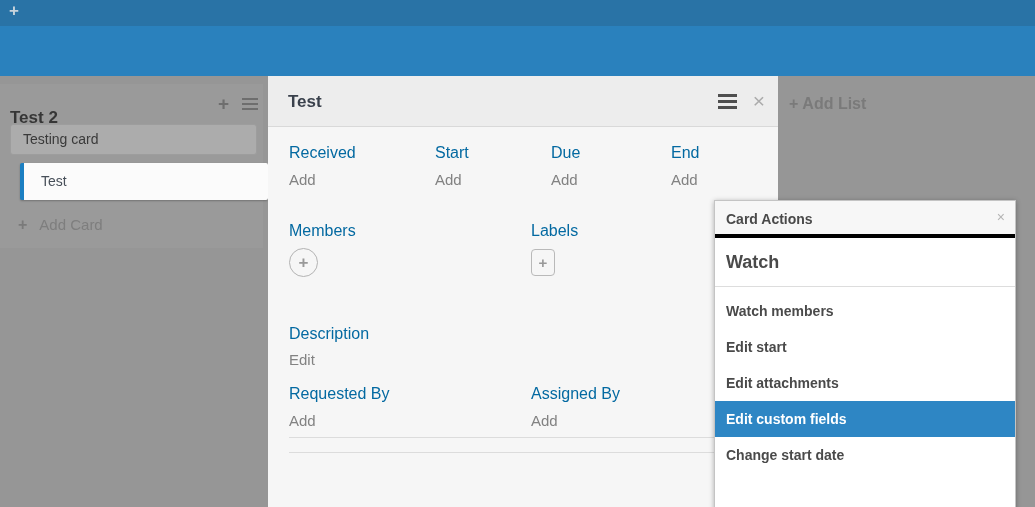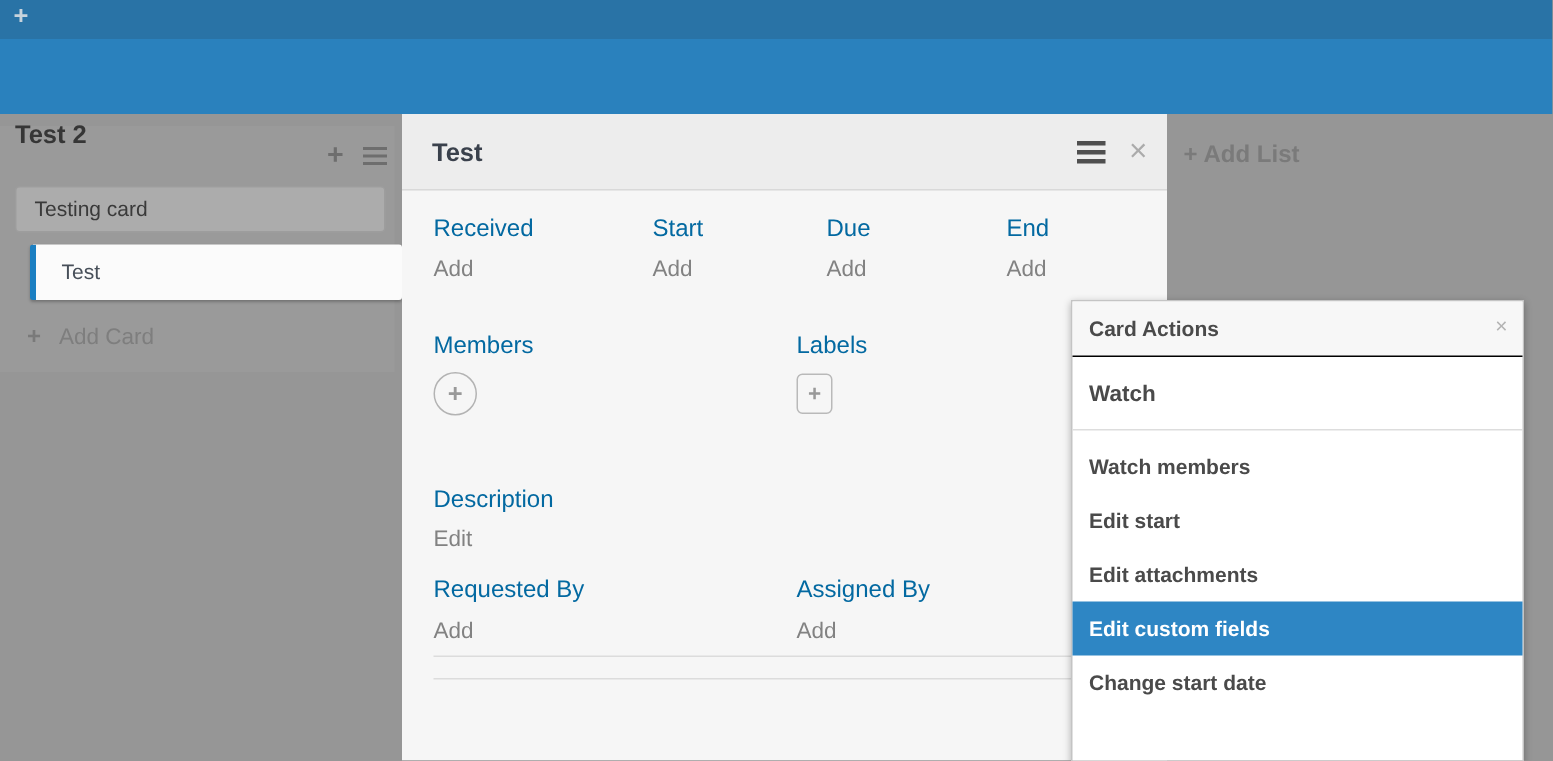--- a/index.html
+++ b/index.html
@@ -11,21 +11,21 @@
   }
   
   .topbar { position:absolute; left:0; top:0; width:1035px; height:26px; background:#2973A6; }
   .topbar .add-glyph {
     position:absolute; left:9px; top:1px; font-size:17px; font-weight:bold; color:#C7D3DC; cursor:pointer;
   }
   .appheader { position:absolute; left:0; top:26px; width:1035px; height:50px; background:#2A81BD; }
   
   .board { position:absolute; left:0; top:76px; width:1035px; height:431px; background:#969696; }
   .list-bg { position:absolute; left:0; top:8px; width:263px; height:164px; background:#9A9A9A; }
-  .list-title { position:absolute; left:10px; top:4px; font-size:17px; font-weight:bold; color:#363636; }
+  .list-title { position:absolute; left:10px; top:32px; font-size:17px; font-weight:bold; color:#363636; }
   .list-plus { position:absolute; left:218px; top:17px; font-size:19px; font-weight:bold; color:#6E6E6E; cursor:pointer; }
   .list-menu-icon { position:absolute; left:242px; top:22px; width:16px; height:12px; cursor:pointer; }
   .list-menu-icon i { display:block; height:2px; background:#6E6E6E; margin-bottom:3px; }
   .card-grey {
     position:absolute; left:10px; top:48px; width:247px; height:31px;
     background:#ACACAC; border:1px solid #9D9D9D; border-radius:3px;
     font-size:14px; color:#3A3A3A; line-height:29px; padding-left:12px; cursor:pointer;
   }
   .card-white {
     position:absolute; left:20px; top:87px; width:248px; height:37px;
@@ -69,27 +69,27 @@
   .checklists-label { font-size:16px; color:#8A8A8A; }
   .add-checklist { margin-top:9px; font-size:15px; color:#6B6B6B; cursor:pointer; }
   .add-checklist .plus { color:#9C9C9C; font-weight:bold; margin-right:4px; }
   .divider2 { border:0; border-top:1px solid #DCDCDC; margin-top:14px; }
   
   .menu {
     position:absolute; left:714px; top:124px; width:302px; height:470px;
     background:#FFF; border:1px solid #C4C4C4; box-shadow:0 1px 5px rgba(0,0,0,.3);
   }
   .menu-header {
-    position:relative; height:37px; background:#F7F7F7; border-bottom:1px solid #000000;
+    position:relative; height:37px; background:#F7F7F7; border-bottom:4px solid #000000;
   }
   .menu-title { position:absolute; left:11px; top:0; line-height:37px; font-size:14px; font-weight:bold; color:#4A4A4A; }
   .menu-close { position:absolute; right:10px; top:8px; font-size:14px; color:#B4B4B4; cursor:pointer; }
   .menu-item-watch {
     height:49px; line-height:49px; padding-left:11px; border-bottom:1px solid #DDD;
-    font-size:15px; font-weight:bold; color:#4A4A4A; cursor:pointer;
+    font-size:18px; font-weight:bold; color:#4A4A4A; cursor:pointer;
   }
   .menu-list { list-style:none; padding-top:6px; }
   .menu-item {
     height:36px; line-height:36px; padding-left:11px;
     font-size:14px; font-weight:bold; color:#4A4A4A; cursor:pointer;
   }
   .menu-item.highlighted { background:#2E86C4; color:#ffffff; }
 </style>
 </head>
 <body>

